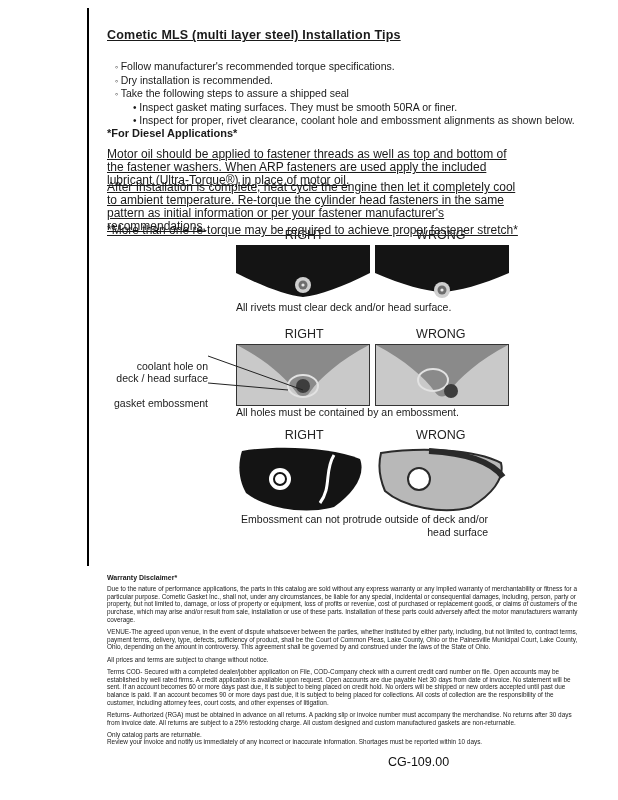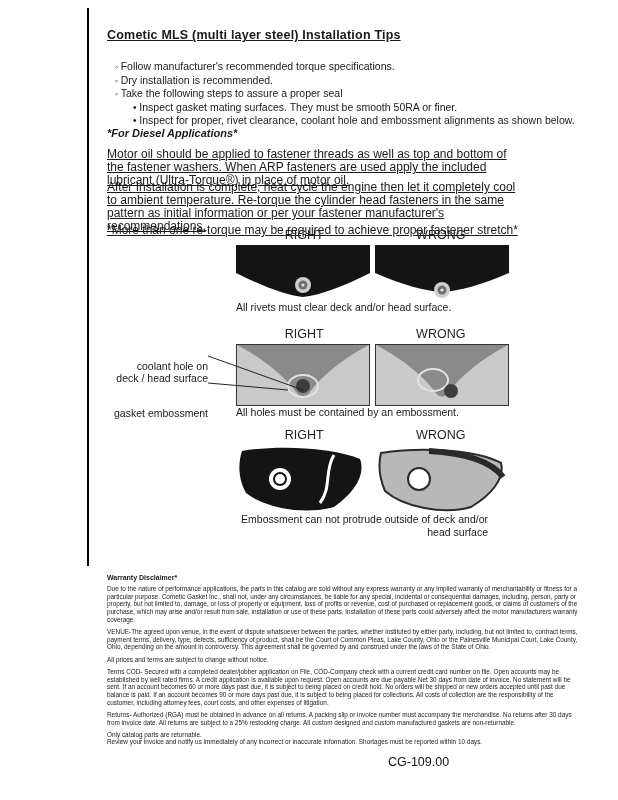--- a/index.html
+++ b/index.html
@@ -9,58 +9,58 @@
     font-family:"Liberation Sans",sans-serif;color:#1a1a1a;overflow:hidden;
   }
   .vrule{position:absolute;left:87px;top:8px;width:2px;height:558px;background:#000;}
   .title{position:absolute;left:107px;top:20px;font-size:12.5px;font-weight:bold;
     text-decoration:underline;letter-spacing:.2px;}
   .tips{position:absolute;left:99px;top:44px;list-style:none;font-size:10.5px;
     line-height:12.6px;width:490px;margin:16px;padding:0;}
   .tips li::before{content:"◦ ";font-size:9px;}
   .tips li.sub{padding-left:18px;}
   .tips li.sub::before{content:"• ";font-size:10px;}
-  .diesel-heading{position:absolute;left:107px;top:118px;font-size:11px;font-weight:bold;font-style:italic;}
+  .diesel-heading{position:absolute;left:107px;top:118px;font-size:11px;font-weight:bold;}
   .para{position:absolute;left:107px;font-size:12px;line-height:13px;width:414px;text-decoration:underline;}
   .p1{top:136px;}
   .p2{top:169px;}
   .note{top:212px;width:440px;}
   .diagrams{position:absolute;left:236px;top:228px;width:273px;}
   .label-row{display:flex;font-size:12.5px;height:15px;color:#222;justify-content:space-between;}
   .label-row span{flex:1;text-align:center;}
   .row-gap{margin-top:13px;}
   .row-gap-sm{margin-top:9px;}
   .panel-row{display:flex;gap:5px;margin-top:2px;}
   .panel-row svg{display:block;}
   .caption{font-size:10.5px;line-height:13px;}
   .caption3{width:252px;text-align:right;}
   .callout{position:absolute;font-size:10.5px;line-height:12px;text-align:right;
     white-space:pre-line;color:#1a1a1a;margin-top:16px;}
   .callout1{left:92px;top:344px;width:116px;}
-  .callout2{left:92px;top:391px;width:116px;}
+  .callout2{left:92px;top:381px;width:116px;}
   .callout-lines{position:absolute;left:205px;top:350px;pointer-events:none;}
   .warranty{position:absolute;left:107px;top:574px;width:472px;}
   .w-head{font-size:7px;font-weight:bold;margin:0 0 4px 0;}
   .w-para{font-size:6.4px;line-height:7.7px;margin:0 0 4.5px 0;color:#222;}
   .w-para.prelines{white-space:pre-line;}
   .footer{position:absolute;left:388px;top:755px;font-size:12.5px;color:#111;}
 </style>
 </head>
 <body>
 
 <div class="page">
 
   <div class="vrule"></div>
 
   <h1 class="title">Cometic MLS (multi layer steel) Installation Tips</h1>
 
   <ul class="tips">
     <li>Follow manufacturer's recommended torque specifications.</li>
     <li>Dry installation is recommended.</li>
-    <li>Take the following steps to assure a proper seal</li>
+    <li>Take the following steps to assure a shipped seal</li>
     <li class="sub">Inspect gasket mating surfaces.  They must be smooth 50RA or finer.</li>
     <li class="sub">Inspect for proper, rivet clearance, coolant hole and embossment alignments as shown below.</li>
   </ul>
 
   <h2 class="diesel-heading">*For Diesel Applications*</h2>
   <p class="para p1">Motor oil should be applied to fastener threads as well as top and bottom of the fastener washers. When ARP fasteners are used apply the included lubricant (Ultra-Torque®) in place of motor oil.</p>
   <p class="para p2">After Installation is complete, heat cycle the engine then let it completely cool to ambient temperature. Re-torque the cylinder head fasteners in the same pattern as initial information or per your fastener manufacturer's recommendations.</p>
   <p class="para note">*More than one re-torque may be required to achieve proper fastener stretch*</p>
 
   <div class="diagrams">

